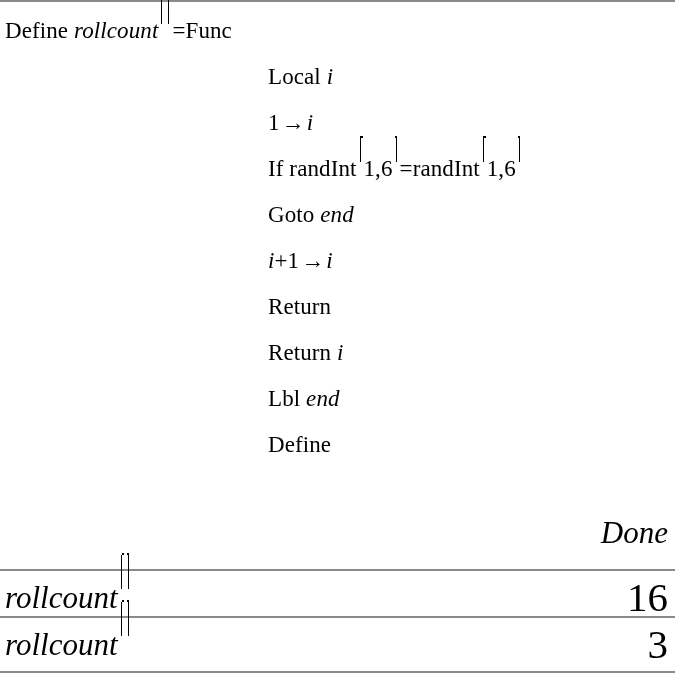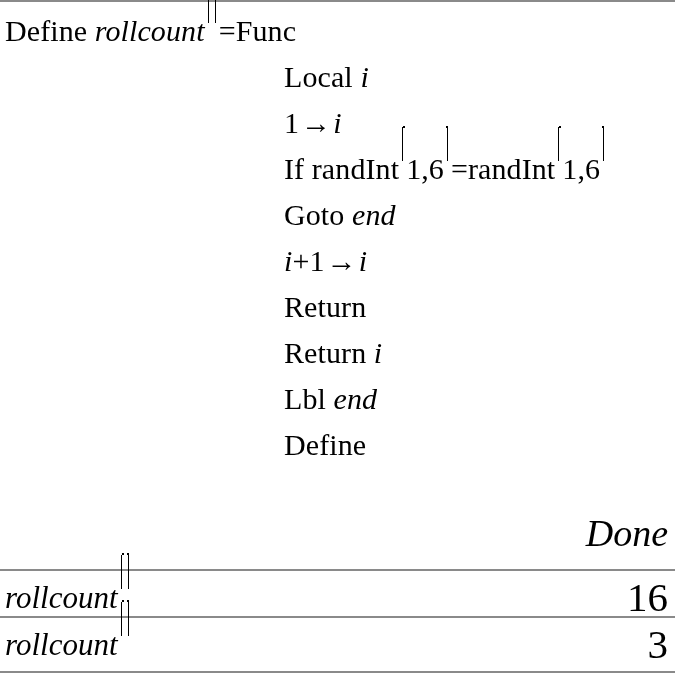--- a/index.html
+++ b/index.html
@@ -40,32 +40,32 @@
   .code-block {
     position: absolute;
     left: 0;
     top: 8px;
     width: 675px;
   }
   .code-line {
     position: relative;
     height: 46px;
     line-height: 46px;
-    font-size: 30px;
+    font-size: 23px;
     white-space: nowrap;
     letter-spacing: 0.1px;
   }
   .code-line .head {
     position: absolute;
     left: 5px;
     top: 0;
   }
   .code-line .body {
     position: absolute;
-    left: 284px;
+    left: 268px;
     top: 0;
   }
   .kw { font-style: normal; }
   .id { font-style: italic; }
   .num { font-style: normal; }
   .op  { font-style: normal; }
 
   
   .paren {
     display: inline-block;
@@ -97,21 +97,21 @@
   .arrow {
     font-style: normal;
     padding: 0 2px;
   }
 
   
   .result-done {
     position: absolute;
     right: 7px;
     top: 510px;
-    font-size: 38px;
+    font-size: 31px;
     font-style: italic;
     line-height: 46px;
     white-space: nowrap;
   }
 
   
   .history-row {
     position: absolute;
     left: 0;
     width: 675px;

